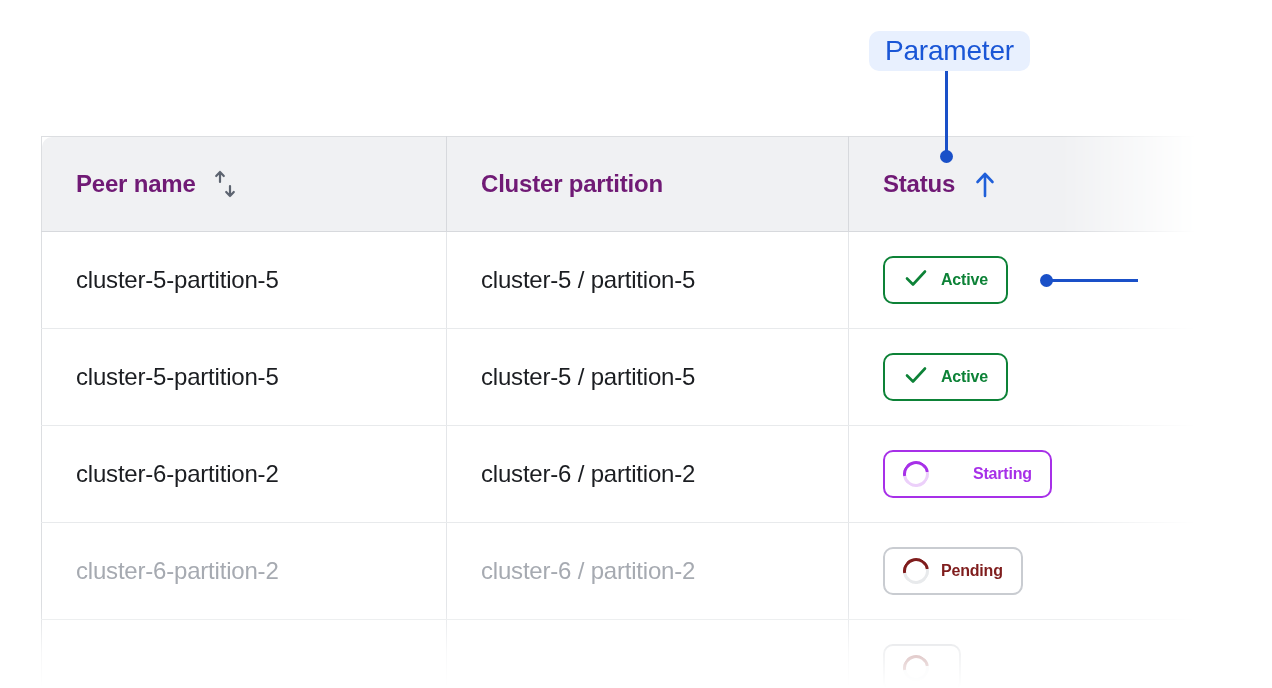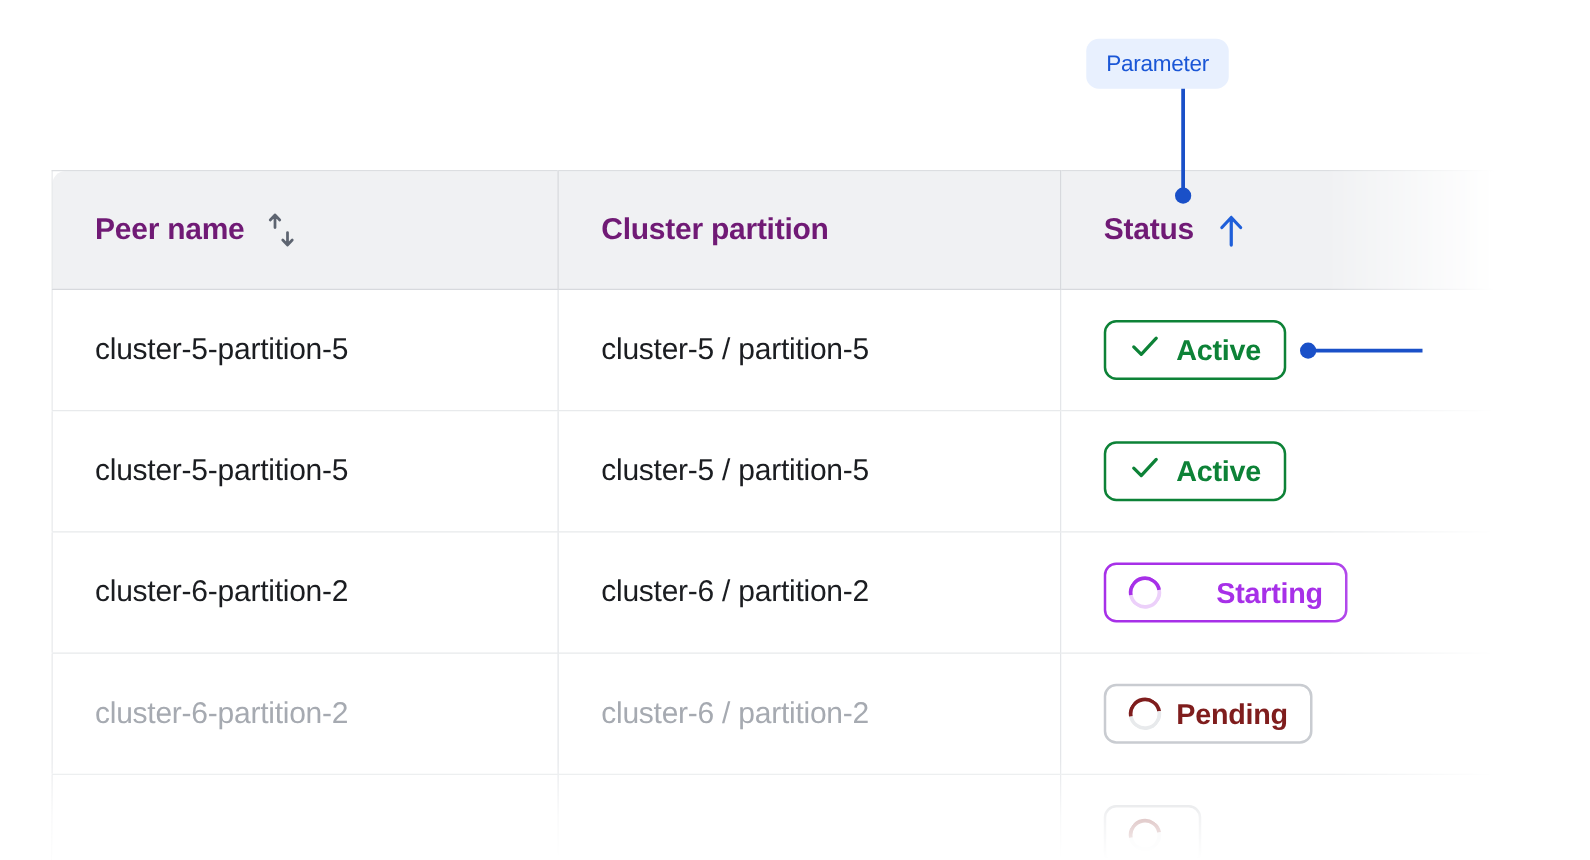--- a/index.html
+++ b/index.html
@@ -98,21 +98,21 @@
   .badge {
     display: inline-flex;
     align-items: center;
     gap: 12px;
     height: 48px;
     box-sizing: border-box;
     padding: 0 18px;
     border-radius: 10px;
     border: 2px solid #c9ccd1;
     background: #ffffff;
-    font-size: 23px;
+    font-size: 16px;
     font-weight: bold;
     letter-spacing: -0.2px;
     white-space: nowrap;
   }
   .badge.active   { border-color: #0d8237; color: #0d8237; }
   .badge.starting { border-color: #a730e8; color: #a730e8; gap: 44px; }
   .badge.pending  { border-color: #c9ccd1; color: #7f1d1d; }
 
   .spinner {
     width: 26px; height: 26px;
@@ -131,21 +131,21 @@
   .callout {
     position: absolute;
     display: inline-flex;
     align-items: center;
     justify-content: center;
     height: 40px;
     padding: 0 16px;
     border-radius: 10px;
     background: #e8f0fe;
     color: #1a56d6;
-    font-size: 18px;
+    font-size: 28px;
     letter-spacing: -0.2px;
     white-space: nowrap;
   }
   #callout-parameter { left: 869px; top: 31px; }
   #callout-value     { left: 1135px; top: 261px; }
 
   .anno-line-v {
     position: absolute;
     left: 945px;
     top: 71px;

